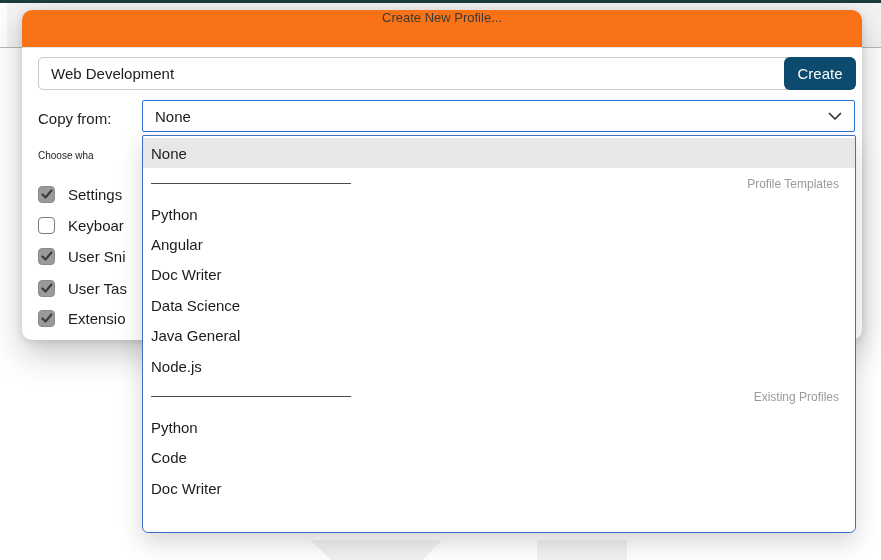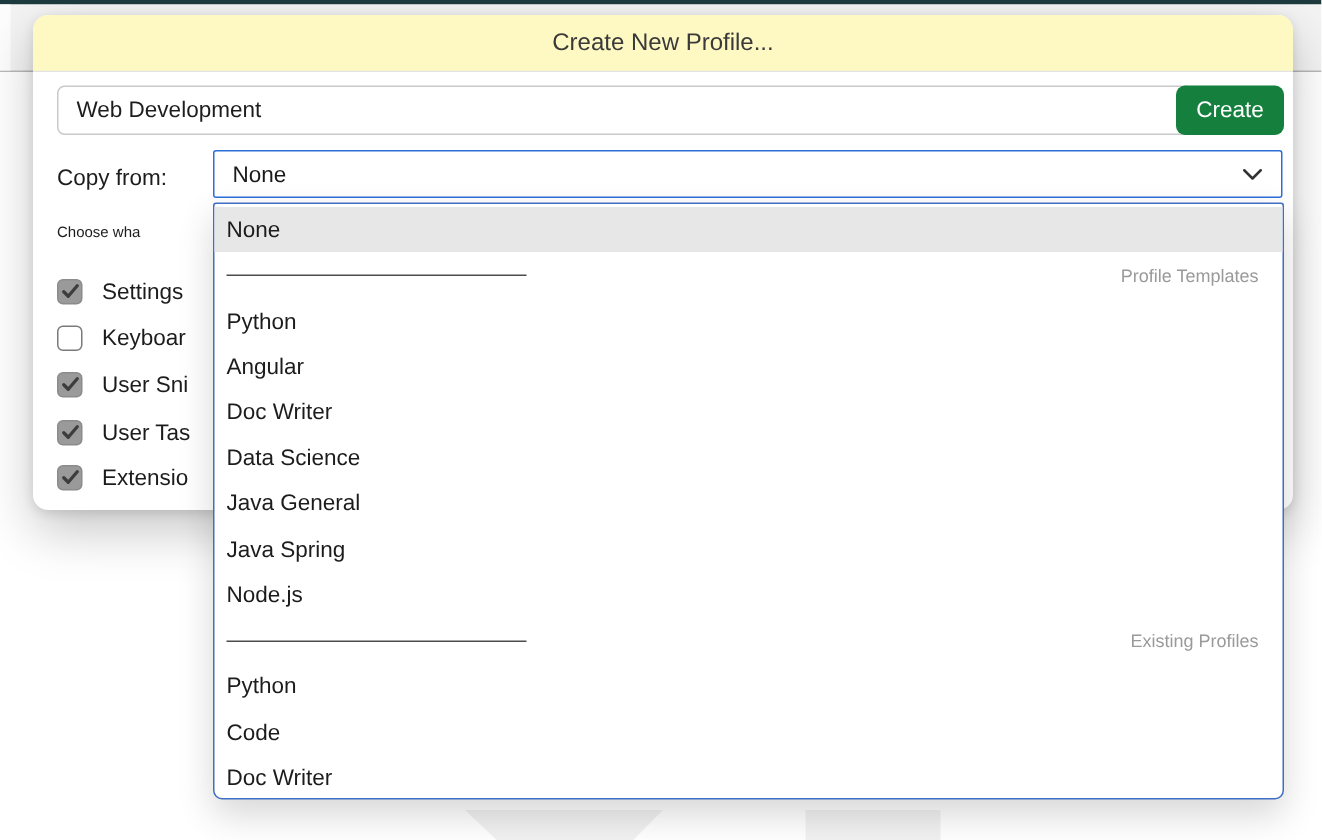--- a/index.html
+++ b/index.html
@@ -14,30 +14,30 @@
   .tab-bar{position:absolute;left:0;top:3px;width:881px;height:45px;background:#f3f3f3;
            border-bottom:1px solid #b9b9b9;box-sizing:border-box;}
   .tab-edge{position:absolute;left:0;top:3px;width:7px;height:44px;background:#fdfdfd;}
   .wm{position:absolute;background:#f1f1f1;}
   .wm1{left:310px;top:540px;width:132px;height:20px;clip-path:polygon(0 0,100% 0,85% 100%,16% 100%);}
   .wm2{left:537px;top:540px;width:90px;height:20px;}
 
   
   .dialog{position:absolute;left:22px;top:10px;width:840px;height:330px;background:#ffffff;
           border-radius:10px;box-shadow:0 14px 34px rgba(0,0,0,.22),0 2px 8px rgba(0,0,0,.12);}
-  .dialog-header{height:38px;background:#fef9c3;border-radius:10px 10px 0 0;
+  .dialog-header{height:38px;background:#f97316;border-radius:10px 10px 0 0;
                  border-bottom:1px solid #e3e3e3;box-sizing:border-box;
-                 display:flex;align-items:center;justify-content:center;
-                 font-size:16px;color:#3a3a3a;font-weight:500;}
+                 display:flex;align-items:flex-start;justify-content:center;
+                 font-size:13px;color:#3a3a3a;font-weight:500;}
   .name-input{position:absolute;left:16px;top:47px;width:758px;height:33px;box-sizing:border-box;
               border:1px solid #c9c9c9;border-radius:5px;background:#fff;
               font-size:15px;color:#1d1d1d;padding:0 12px;outline:none;
               font-family:"Liberation Sans","DejaVu Sans",sans-serif;}
   .create-btn{position:absolute;left:762px;top:47px;width:72px;height:33px;border:none;
-              background:#15803d;color:#ffffff;border-radius:6px;font-size:15px;
+              background:#0c4a6e;color:#ffffff;border-radius:6px;font-size:15px;
               font-family:"Liberation Sans","DejaVu Sans",sans-serif;cursor:pointer;}
   .copy-label{position:absolute;left:16px;top:100px;font-size:15px;color:#1c1c1c;}
   .choose-label{position:absolute;left:16px;top:140px;font-size:10px;color:#1c1c1c;white-space:nowrap;}
 
   
   .cb-row{position:absolute;left:16px;display:flex;align-items:center;gap:13px;white-space:nowrap;}
   .cb-box{width:17px;height:17px;border-radius:4px;box-sizing:border-box;flex:0 0 17px;
           display:flex;align-items:center;justify-content:center;}
   .cb-box.checked{background:#9a9a9a;border:1px solid #8b8b8b;}
   .cb-box.unchecked{background:#ffffff;border:1.5px solid #7a7a7a;}
@@ -148,23 +148,20 @@
     <div class="dd-row option">
       <span>Doc Writer</span>
     </div>
     <div class="dd-row option">
       <span>Data Science</span>
     </div>
     <div class="dd-row option">
       <span>Java General</span>
     </div>
     <div class="dd-row option">
-      <span>Java Spring</span>
-    </div>
-    <div class="dd-row option">
       <span>Node.js</span>
     </div>
     <div class="dd-row">
       <span class="sep-line"></span>
       <span class="group-label">Existing Profiles</span>
     </div>
     <div class="dd-row option">
       <span>Python</span>
     </div>
     <div class="dd-row option">

